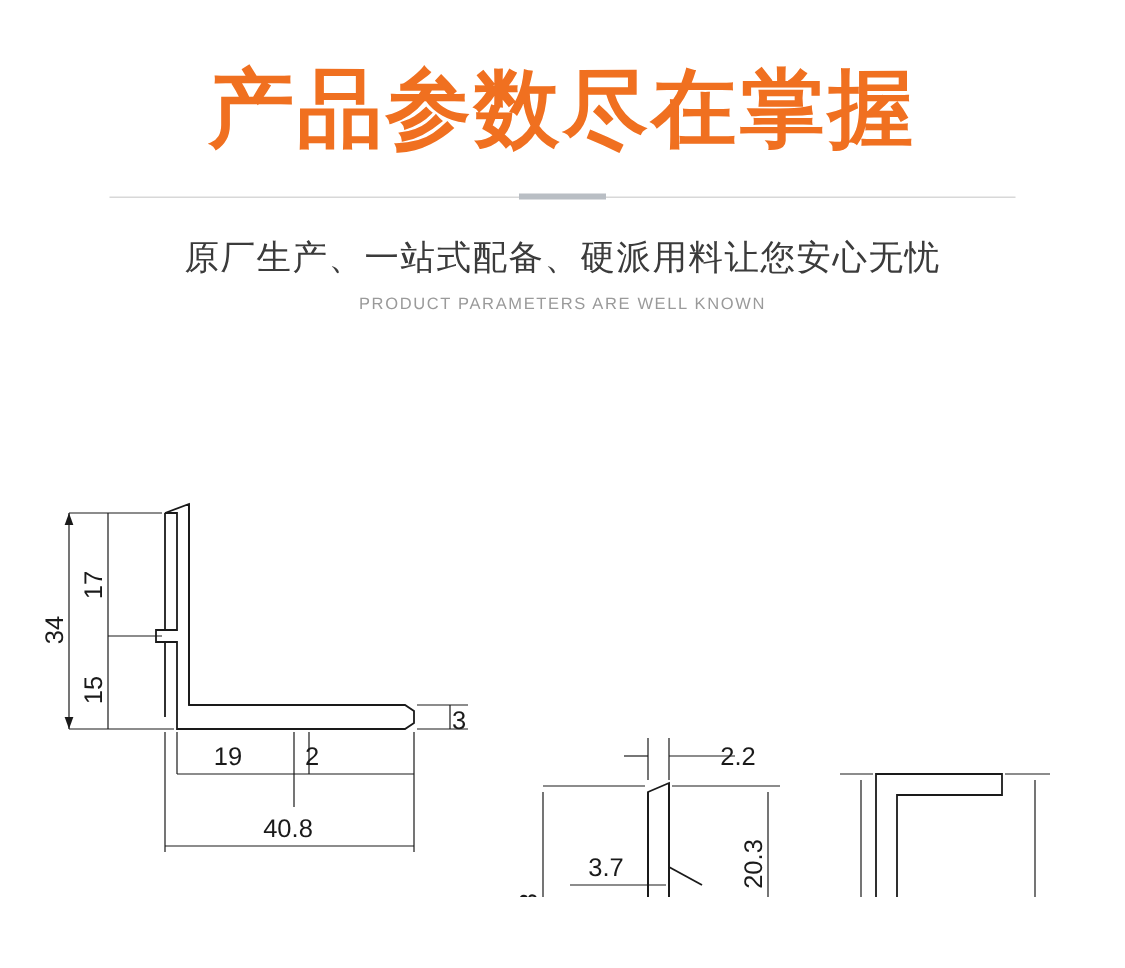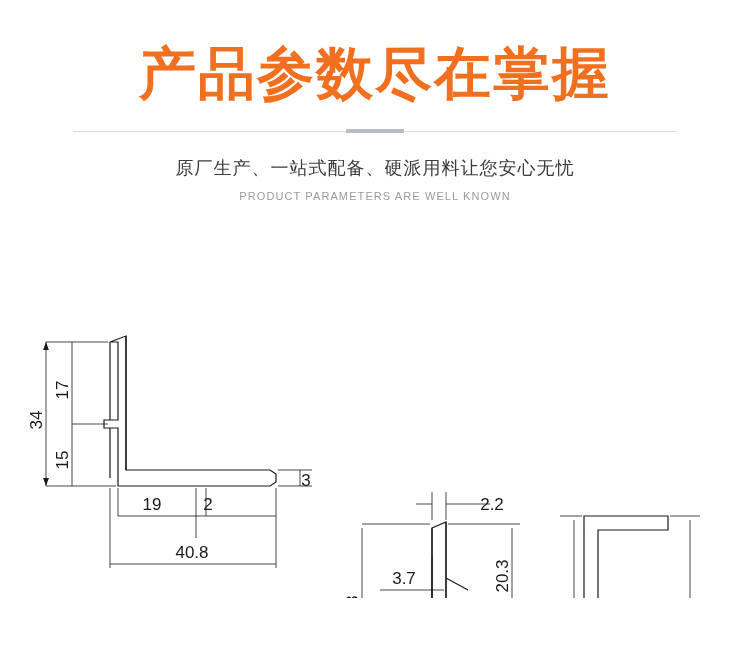--- a/index.html
+++ b/index.html
@@ -55,21 +55,21 @@
     top: 0;
     left: 50%;
     transform: translateX(-50%);
     width: 58px;
     height: 4px;
     background: #b9bec4;
   }
   .sub-title {
     margin: 22px 0 0 0;
     font-family: "DejaVu Sans", "Liberation Sans", sans-serif;
-    font-size: 18px;
+    font-size: 23px;
     color: #3b3b3b;
     letter-spacing: 1px;
   }
   .sub-title-en {
     margin: 10px 0 0 0;
     font-family: "Liberation Sans", sans-serif;
     font-size: 11px;
     color: #9a9a9a;
     letter-spacing: 1.1px;
   }

